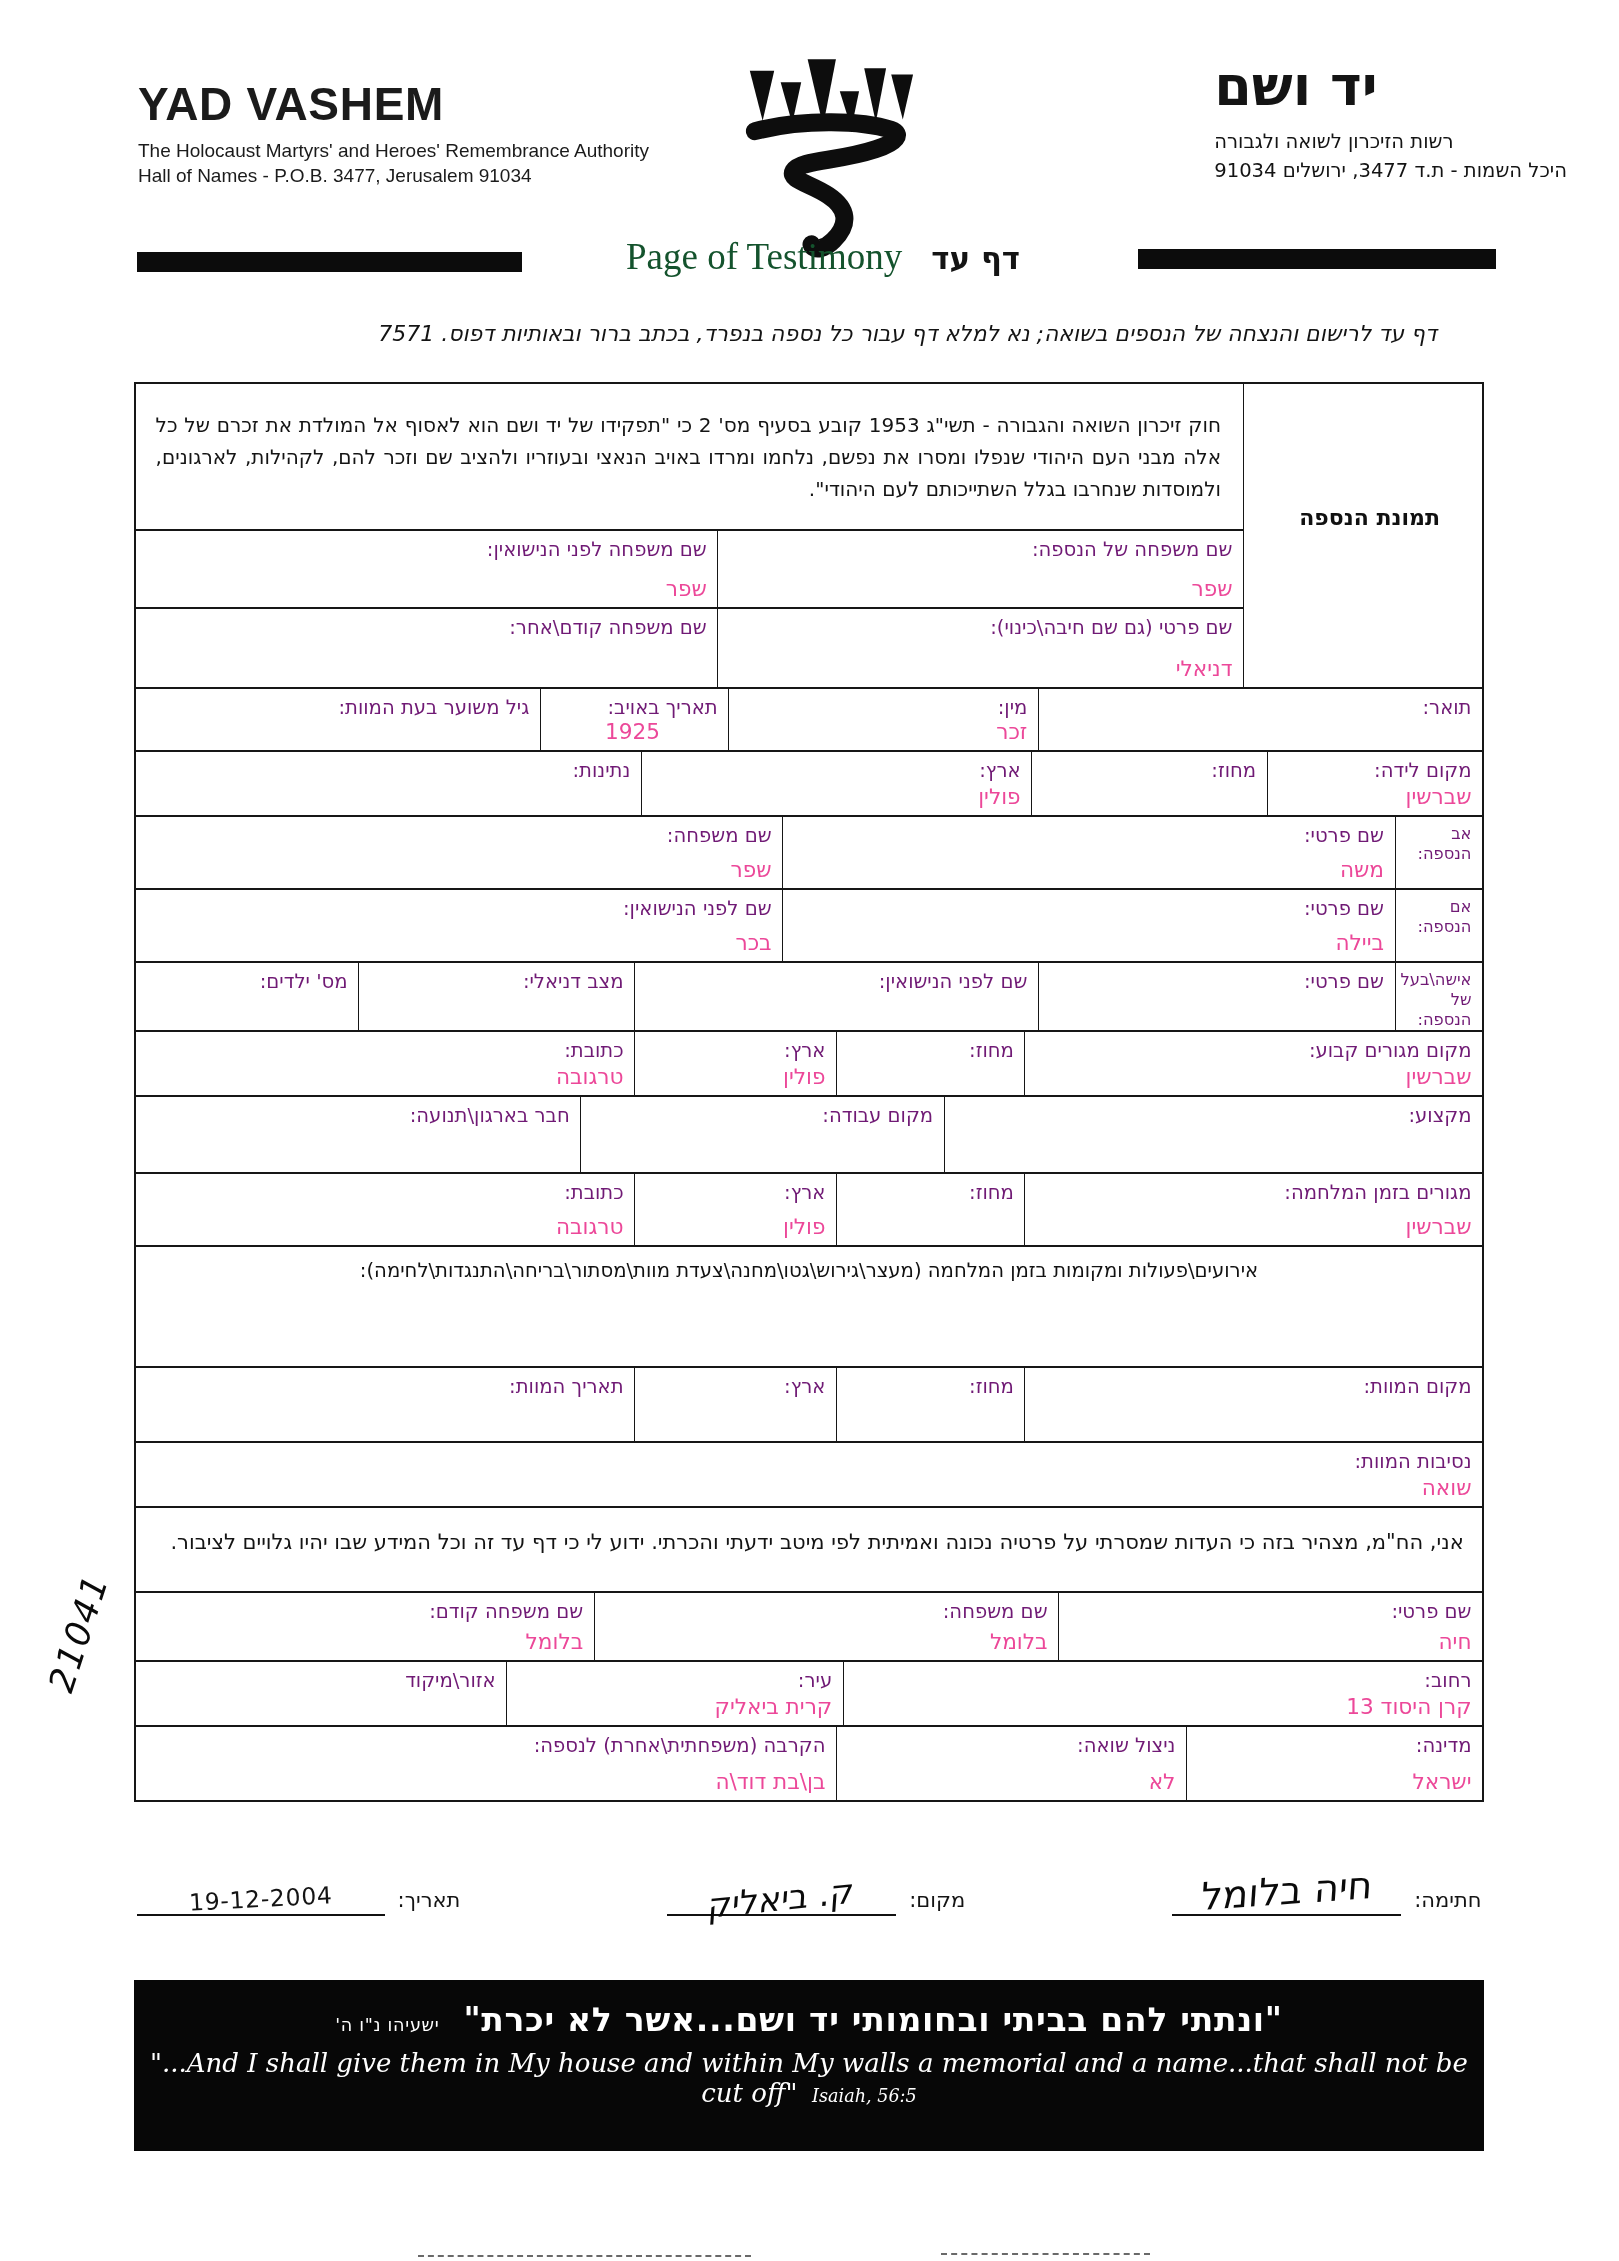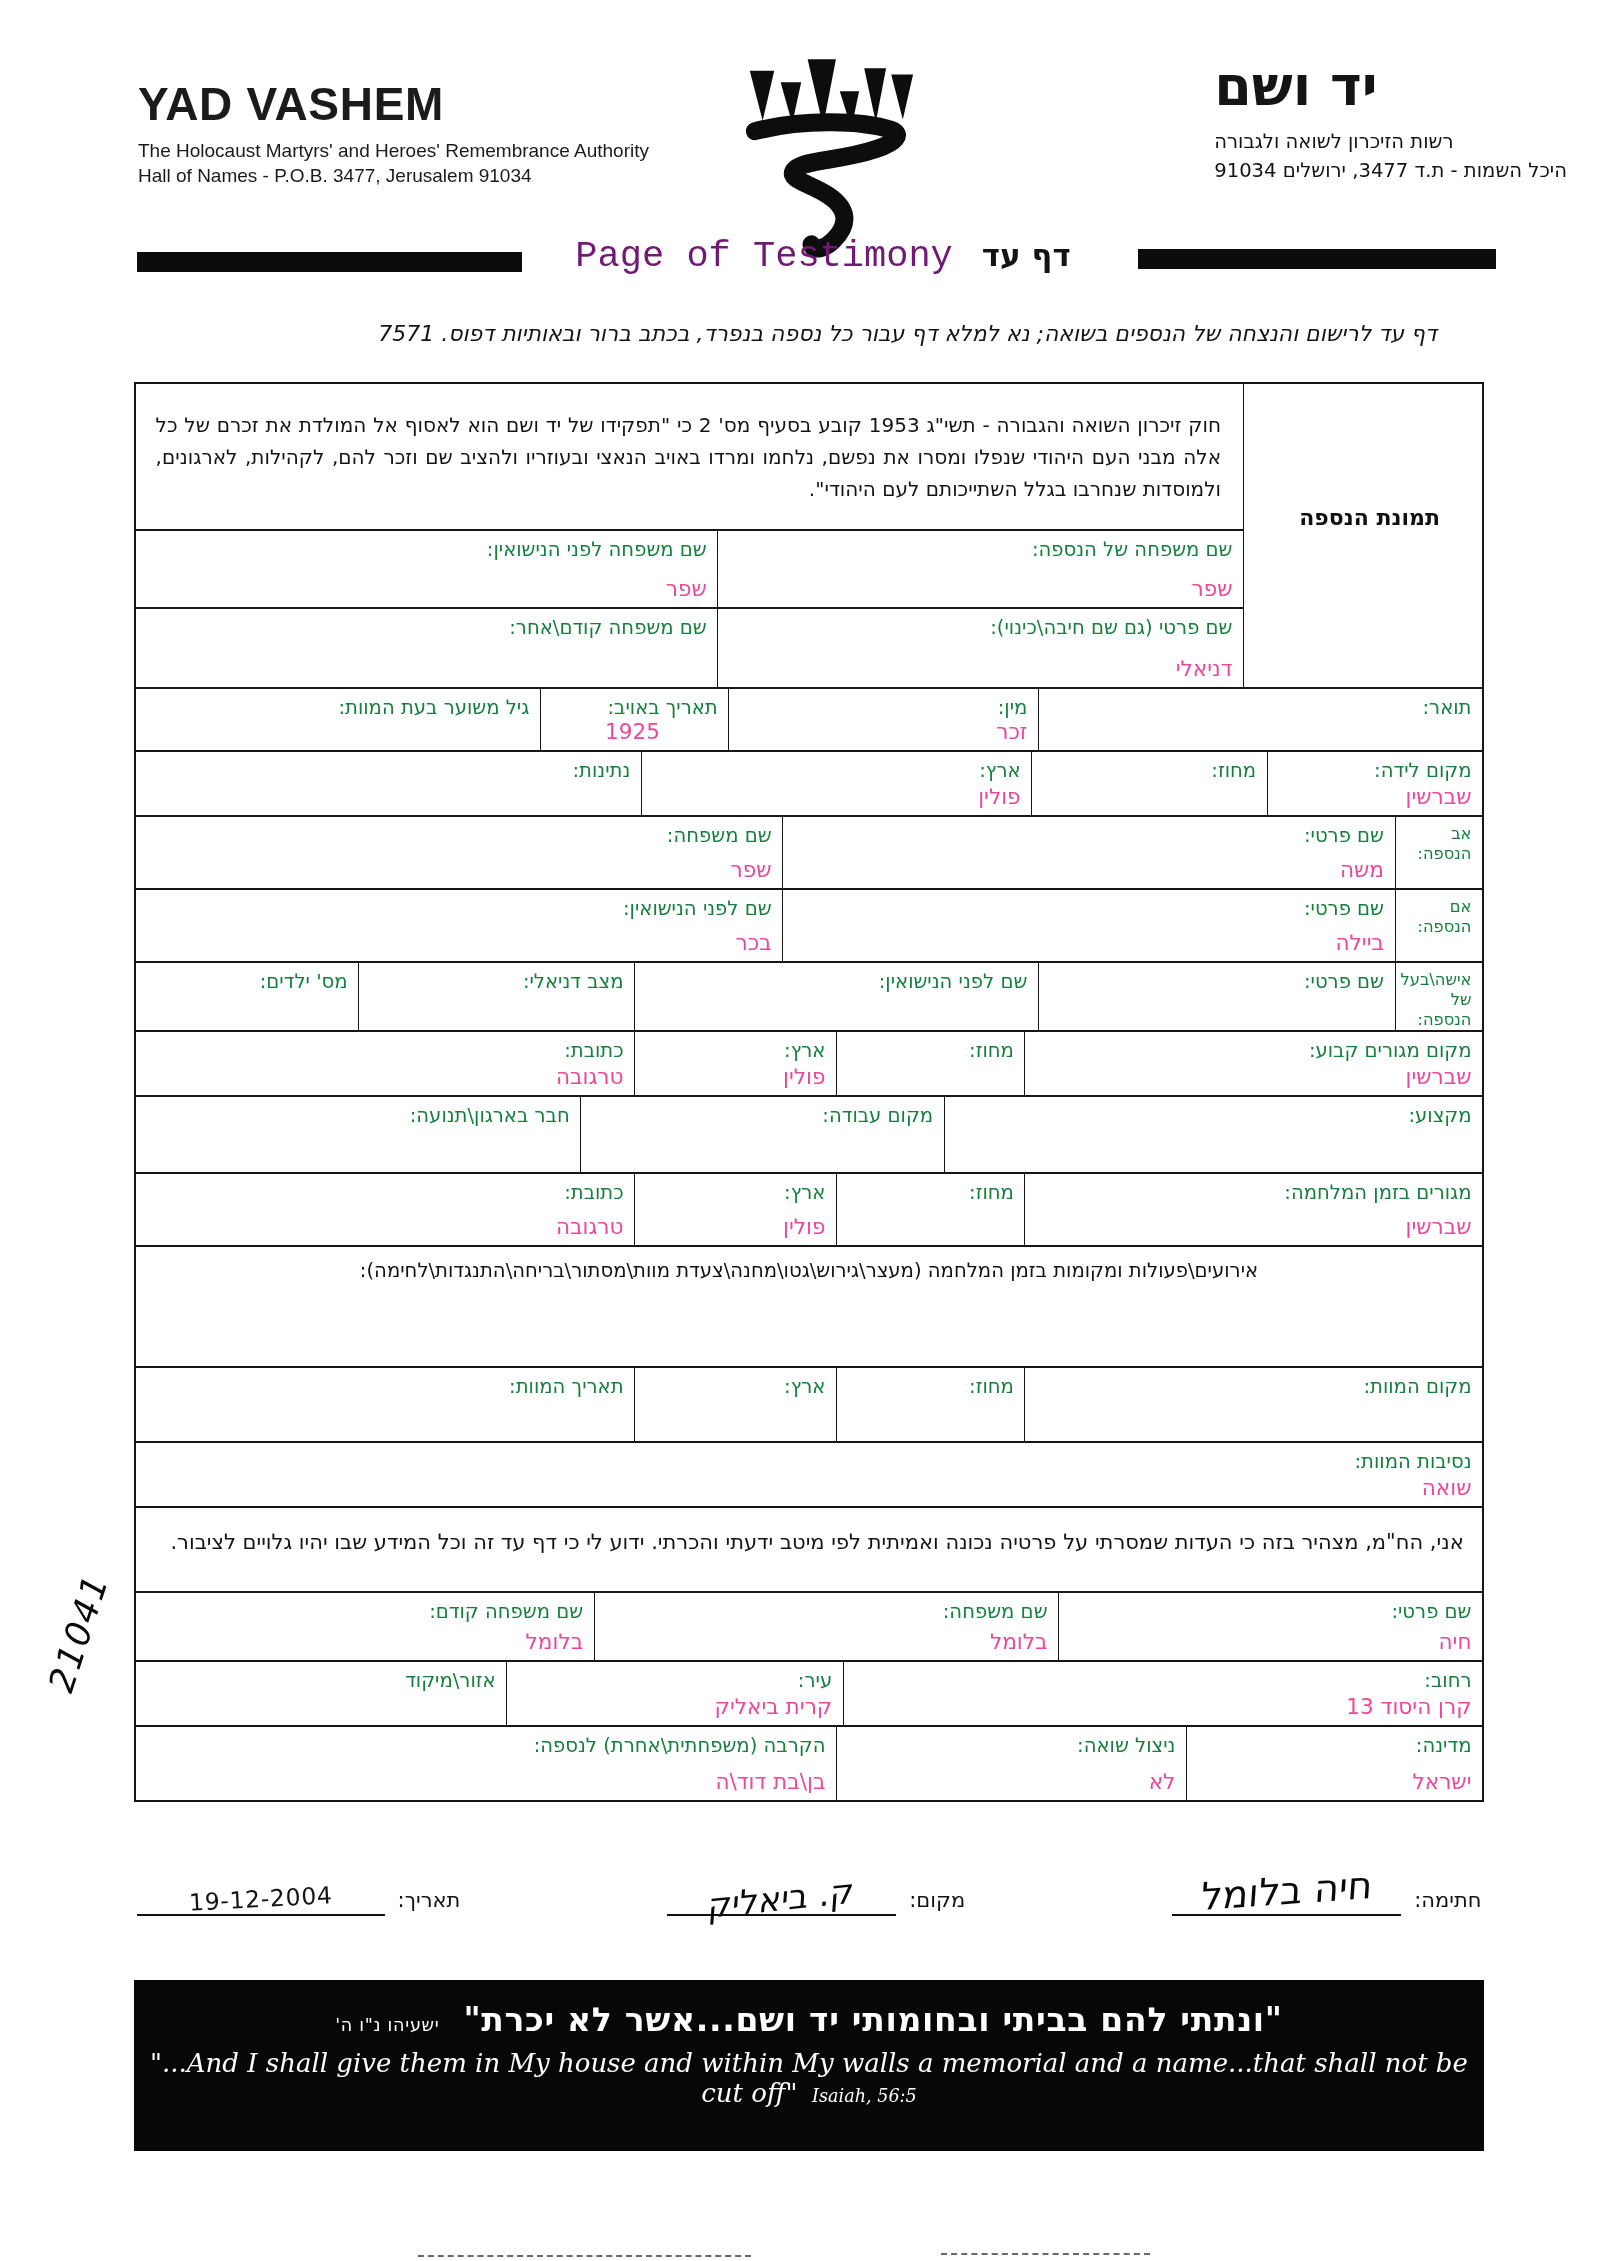--- a/index.html
+++ b/index.html
@@ -13,39 +13,39 @@
   .logo-wrap{position:absolute;left:733px;top:54px;width:202px;height:225px;}
   .brand-right{position:absolute;right:52px;top:60px;text-align:left;direction:rtl;}
   .brand-right .org-he{font-size:54px;font-weight:bold;line-height:1;color:#141414;}
   .brand-right .sub-he{font-size:19.6px;margin-top:13px;line-height:1.5;color:#141414;}
 
   
   .bar{position:absolute;background:#0c0c0c;height:19.6px;}
   .bar.left{left:137px;top:252px;width:385px;}
   .bar.right{left:1138px;top:249px;width:358px;}
   .title-band{position:absolute;left:575px;top:235px;width:496px;display:flex;align-items:baseline;justify-content:center;gap:29px;}
-  .title-en{font-family:Liberation Mono, monospace;font-size:37px;color:#701a75;}
+  .title-en{font-family:Liberation Serif, serif;font-size:37px;color:#14532d;}
   .title-he{font-size:31px;font-weight:bold;direction:rtl;color:#141414;}
 
   .instruction{position:absolute;right:182px;top:321px;direction:rtl;font-size:22px;color:#141414;font-style:italic;}
 
   
   .ptable{position:absolute;left:134px;top:382px;width:1350px;border:2px solid #161616;box-sizing:border-box;direction:rtl;}
   .top{display:flex;direction:rtl;}
   .photo-col{width:239px;box-sizing:border-box;border-left:1.3px solid #161616;padding:121px 42px 0 6.5px;}
   .photo-label{font-size:22px;font-weight:600;text-align:right;}
   .main-col{flex:1;display:flex;flex-direction:column;}
   .law{height:147px;box-sizing:border-box;border-bottom:2px solid #161616;padding:25px 22px 6.5px 19.6px;
        font-size:20px;line-height:1.6;text-align:justify;color:#141414;}
   .frow{display:flex;direction:rtl;border-bottom:2px solid #161616;box-sizing:border-box;}
   .frow.nb{border-bottom:none;}
   .cell{box-sizing:border-box;display:flex;flex-direction:column;justify-content:space-between;
         padding:6.5px 10.5px 3.9px 6.5px;text-align:right;}
   .cell:not(:last-child){border-left:1.3px solid #161616;}
-  .lbl{font-size:19.6px;color:#15803d;}
+  .lbl{font-size:19.6px;color:#701a75;}
   .lbl.sm{font-size:16.3px;line-height:1.25;}
   .val{font-size:21.6px;color:#ec4899;padding-bottom:2px;}
   .val.ctr{text-align:center;}
   .h120{height:78px}.h112{height:73px}.h100{height:65px}.h105{height:69px}
   .h118{height:77px}.h185{height:121px}.h115{height:75px}.h130{height:85px}
   .events-lbl{width:100%;text-align:center;font-size:19.6px;padding-top:12px;}
   .decl{padding:22px 18.3px;font-size:21px;text-align:right;color:#141414;}
 
   
   .sigrow{position:absolute;left:134px;top:1869px;width:1350px;display:flex;direction:rtl;

